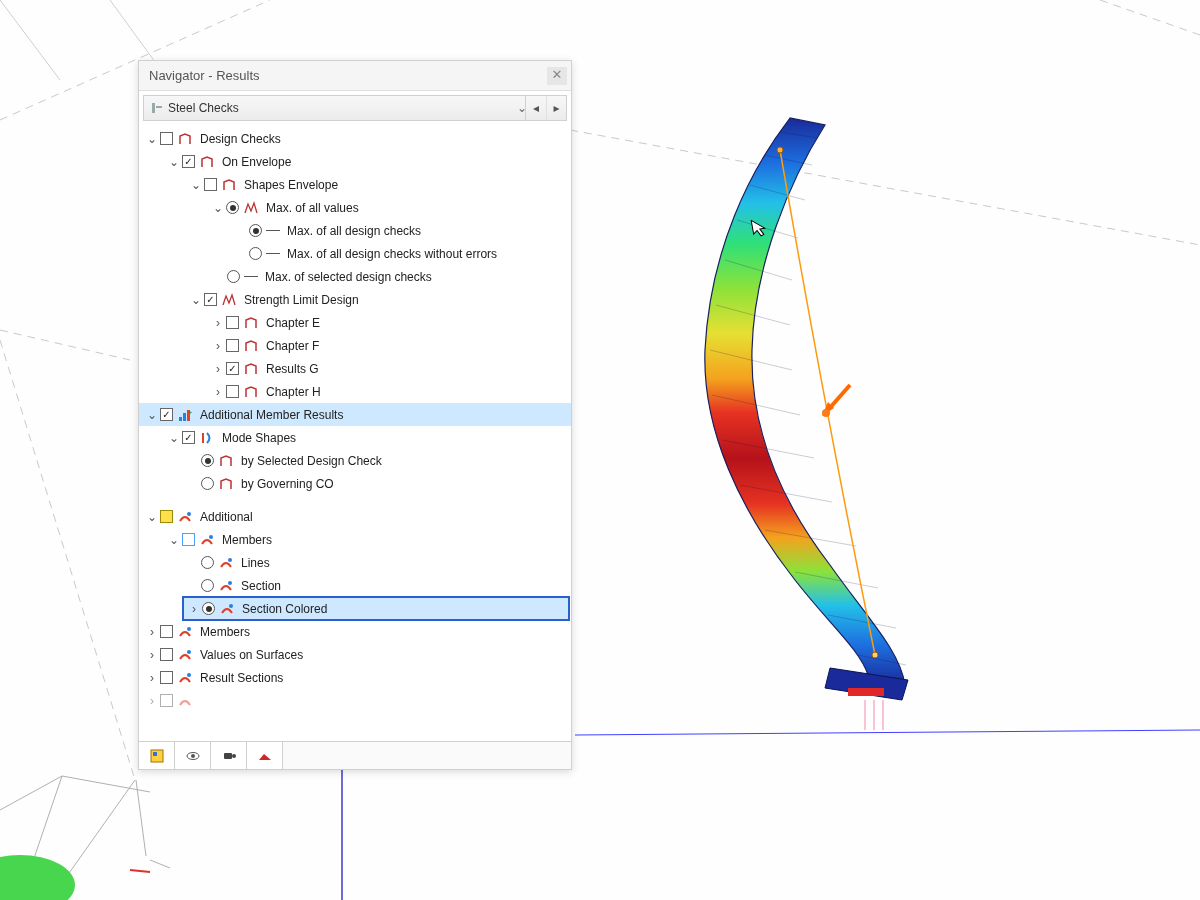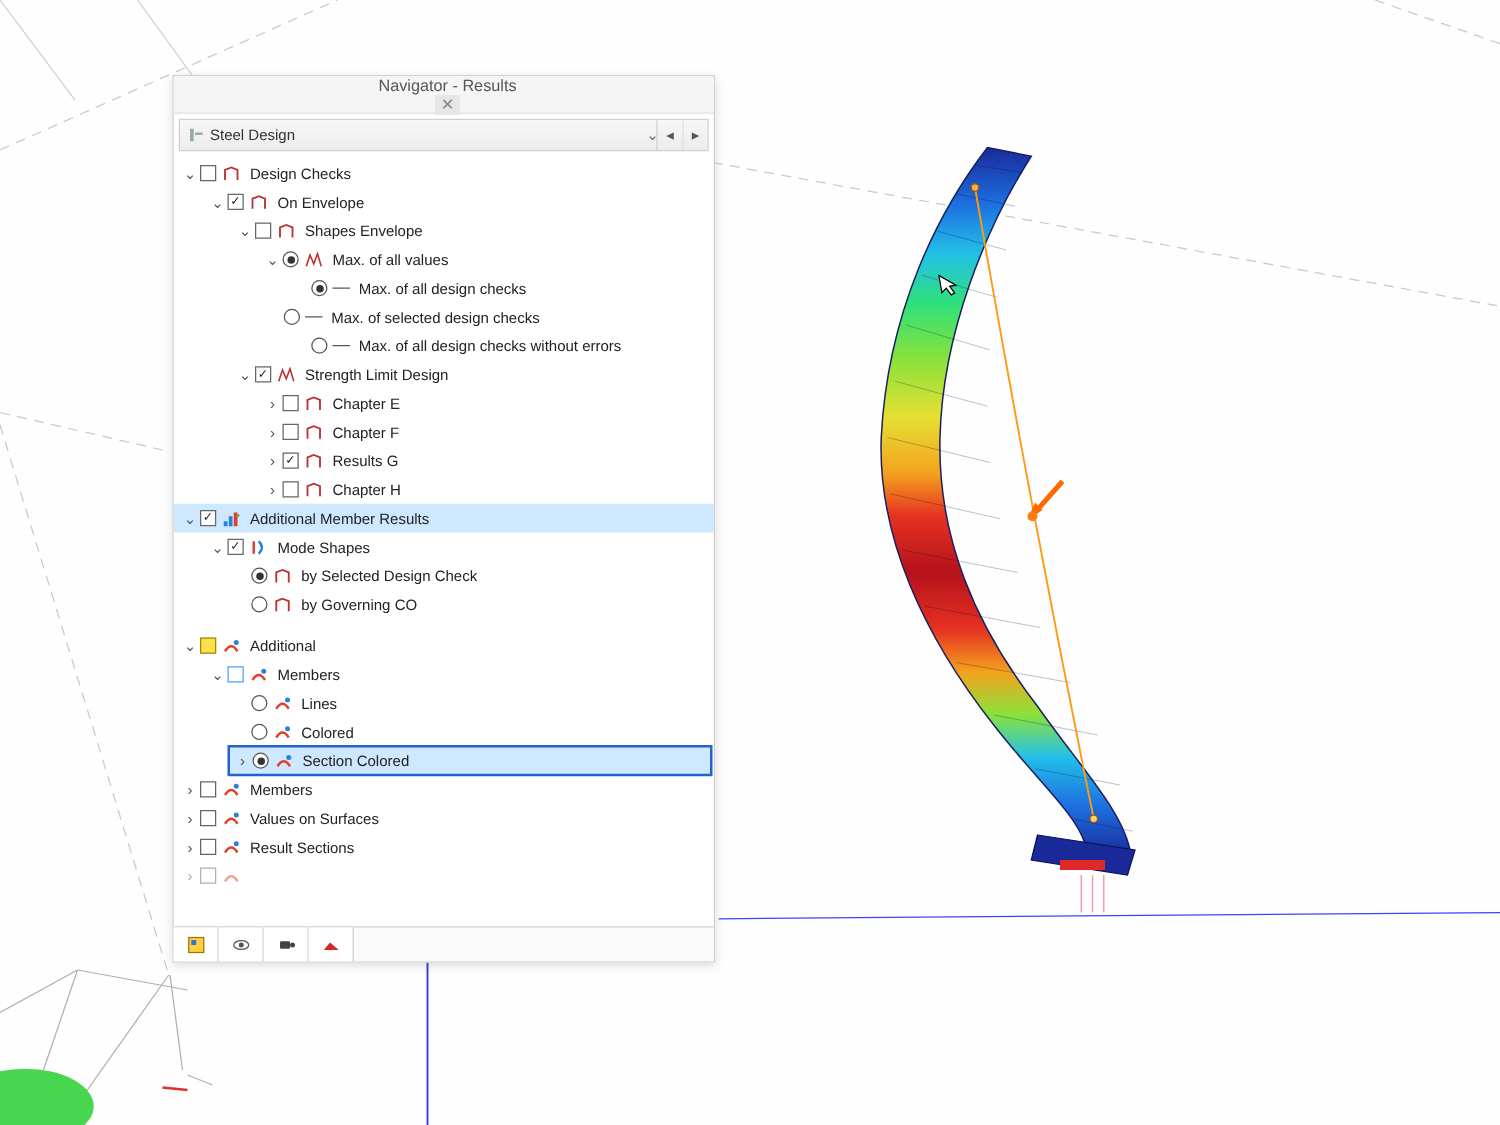--- a/index.html
+++ b/index.html
@@ -30,21 +30,20 @@
   }
   .panel-titlebar {
     height: 30px;
     background: #f5f5f5;
     border-bottom: 1px solid #e0e0e0;
     display: flex;
     align-items: center;
     padding: 0 4px 0 10px;
     color: #555;
     font-size: 13px;
-    flex-direction: column;
   }
   .panel-titlebar .spacer { flex: 1; }
   .close-btn { width:20px; height:18px; background:#e6e6e6; text-align:center; line-height:16px; color:#888; cursor:pointer; }
   .crumb-bar {
     height: 26px;
     background: linear-gradient(#f7f7f7,#ececec);
     border: 1px solid #d0d0d0;
     margin: 4px 4px 0 4px;
     display:flex;
     align-items:center;
@@ -222,21 +221,21 @@
     <span class="spacer"></span>
     <span class="close-btn">✕</span>
   </div>
   <div class="crumb-bar">
     <span class="mini-icon">
       <svg class="ic" viewBox="0 0 14 14">
           <rect x="2" y="2" width="3" height="10" fill="#9aa"></rect>
           <rect x="6" y="5" width="6" height="2" fill="#9aa"></rect>
         </svg>
     </span>
-    <span>Steel Design</span>
+    <span>Steel Checks</span>
     <span class="spacer"></span>
     <span class="chev-down">⌄</span>
     <div class="nav-arrows">
       <div class="nav-arrow">◂</div>
       <div class="nav-arrow">▸</div>
     </div>
   </div>
 
   <div class="tree-wrap">
 
@@ -289,34 +288,34 @@
     </div>
 
     <div class="row">
       <span class="indent" style="width:110px"></span>
       <span class="radio on"></span>
       <span class="dash-icon"></span>
       <span class="txt">Max. of all design checks</span>
     </div>
 
     <div class="row">
+      <span class="indent" style="width:110px"></span>
+      <span class="radio"></span>
+      <span class="dash-icon"></span>
+      <span class="txt">Max. of all design checks without errors</span>
+    </div>
+
+    <div class="row">
       <span class="indent" style="width:88px"></span>
       <span class="radio"></span>
       <span class="dash-icon"></span>
       <span class="txt">Max. of selected design checks</span>
     </div>
 
     <div class="row">
-      <span class="indent" style="width:110px"></span>
-      <span class="radio"></span>
-      <span class="dash-icon"></span>
-      <span class="txt">Max. of all design checks without errors</span>
-    </div>
-
-    <div class="row">
       <span class="indent" style="width:50px"></span>
       <span class="expander">⌄</span>
       <span class="chk on"></span>
       <span class="node-icon">
           <svg class="ic" viewBox="0 0 14 14">
             <path d="M1 12 L4 3 L7 10 L10 2 L13 12" stroke="#b33" fill="none" stroke-width="1.3"></path>
           </svg>
         </span>
       <span class="txt">Strength Limit Design</span>
     </div>
@@ -456,21 +455,21 @@
     </div>
     <div class="row">
       <span class="indent" style="width:62px"></span>
       <span class="radio"></span>
       <span class="node-icon">
           <svg class="ic" viewBox="0 0 14 14">
             <path d="M2 11 Q7 3 12 11" stroke="#e04028" stroke-width="2" fill="none"></path>
             <circle cx="11" cy="4" r="2" fill="#2a80e0"></circle>
           </svg>
         </span>
-      <span class="txt">Colored</span>
+      <span class="txt">Section</span>
     </div>
 
     <div class="row sel-focus" style="margin:0 2px 0 44px;">
       <span class="indent" style="width:4px"></span>
       <span class="expander">›</span>
       <span class="radio on"></span>
       <span class="node-icon">
           <svg class="ic" viewBox="0 0 14 14">
             <path d="M2 11 Q7 3 12 11" stroke="#e04028" stroke-width="2" fill="none"></path>
             <circle cx="11" cy="4" r="2" fill="#2a80e0"></circle>

